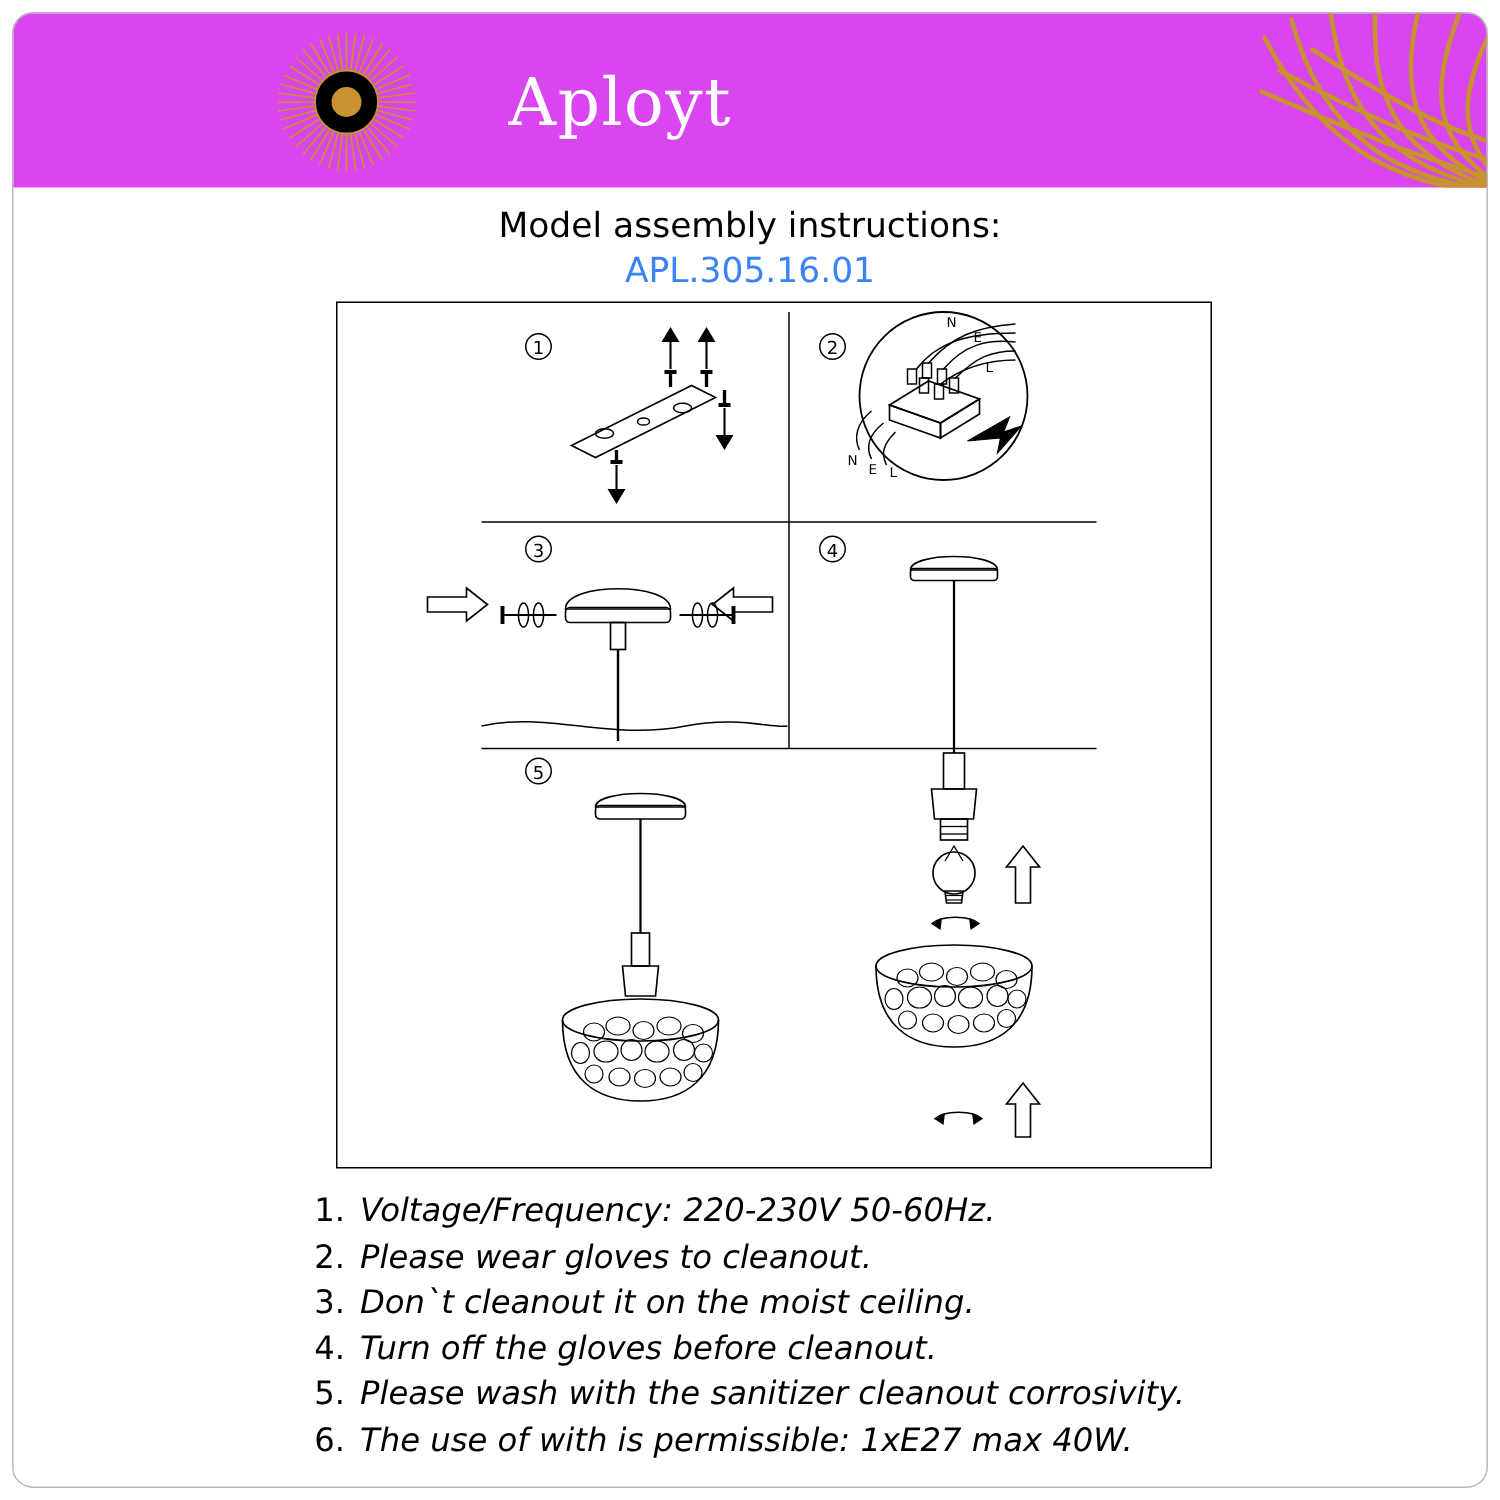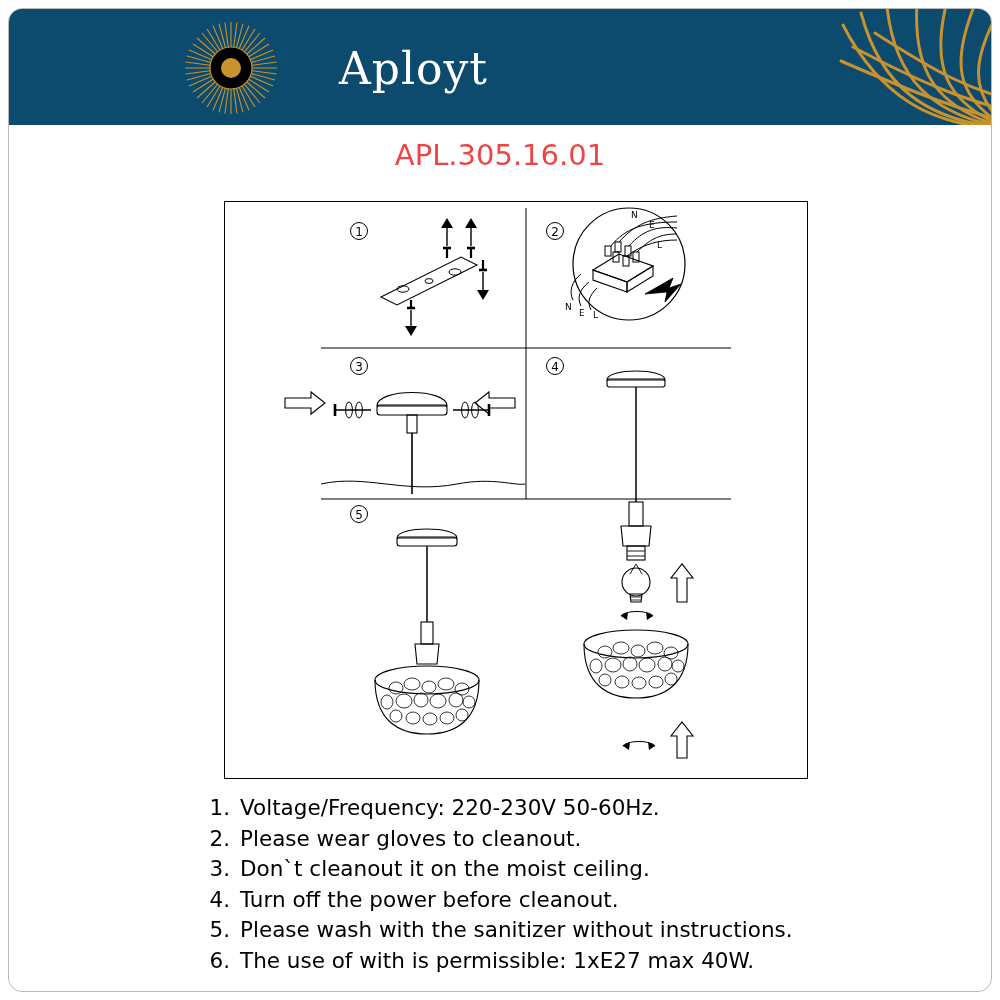--- a/index.html
+++ b/index.html
@@ -28,21 +28,21 @@
     box-sizing: border-box;
   }
 
   
   .header {
     position: absolute;
     left: 9px;
     top: 9px;
     width: 982px;
     height: 116px;
-    background: #0c4a6e;
+    background: #d946ef;
     border-top-left-radius: 13px;
     border-top-right-radius: 13px;
     overflow: hidden;
   }
   .brand-text {
     position: absolute;
     left: 330px;
     top: 34px;
     font-family: "DejaVu Serif", serif;
     font-size: 44px;
@@ -71,22 +71,22 @@
     top: 136px;
     width: 1000px;
     text-align: center;
     line-height: 1.32;
   }
   .title-line1 {
     font-size: 23px;
     color: #000;
   }
   .title-line2 {
-    font-size: 29px;
-    color: #ef4444;
+    font-size: 23px;
+    color: #3b82f6;
   }
 
   
   .diagram {
     position: absolute;
     left: 224px;
     top: 201px;
     width: 584px;
     height: 578px;
     border: 1px solid #000000;
@@ -111,20 +111,21 @@
     white-space: nowrap;
   }
   .note-num {
     width: 34px;
     flex: 0 0 34px;
     text-align: right;
     padding-right: 10px;
   }
   .note-text {
     flex: 1 1 auto;
+    font-style: italic;
   }
 </style>
 </head>
 <body>
 
 <div class="page-frame"></div>
 
 <div class="header">
 
   <svg class="sunburst-left" viewBox="0 0 100 100">
@@ -190,20 +191,21 @@
       <path d="M380 124 C 330 110, 290 96, 212 62"></path>
       <path d="M380 112 C 334 100, 296 86, 224 48"></path>
       <path d="M380 100 C 340 90, 308 74, 246 34"></path>
     </g>
   </svg>
 
   <div class="brand-text">Aployt</div>
 </div>
 
 <div class="title-block">
+  <div class="title-line1">Model assembly instructions:</div>
   <div class="title-line2">APL.305.16.01</div>
 </div>
 
 <div class="diagram">
   <svg width="582" height="576" viewBox="0 0 582 576">
     <g stroke="#000" fill="none" stroke-width="1.1">
 
       <line x1="96" y1="146" x2="506" y2="146" stroke-width="1"></line>
       <line x1="96" y1="297" x2="506" y2="297" stroke-width="1"></line>
       <line x1="301" y1="6" x2="301" y2="297" stroke-width="1"></line>
@@ -417,23 +419,23 @@
   <div class="note-row">
     <span class="note-num">2.</span>
     <span class="note-text">Please wear gloves to cleanout.</span>
   </div>
   <div class="note-row">
     <span class="note-num">3.</span>
     <span class="note-text">Don`t cleanout it on the moist ceiling.</span>
   </div>
   <div class="note-row">
     <span class="note-num">4.</span>
-    <span class="note-text">Turn off the power before cleanout.</span>
+    <span class="note-text">Turn off the gloves before cleanout.</span>
   </div>
   <div class="note-row">
     <span class="note-num">5.</span>
-    <span class="note-text">Please wash with the sanitizer without instructions.</span>
+    <span class="note-text">Please wash with the sanitizer cleanout corrosivity.</span>
   </div>
   <div class="note-row">
     <span class="note-num">6.</span>
     <span class="note-text">The use of with is permissible: 1xE27 max 40W.</span>
   </div>
 </div>
 
 </body></html>

